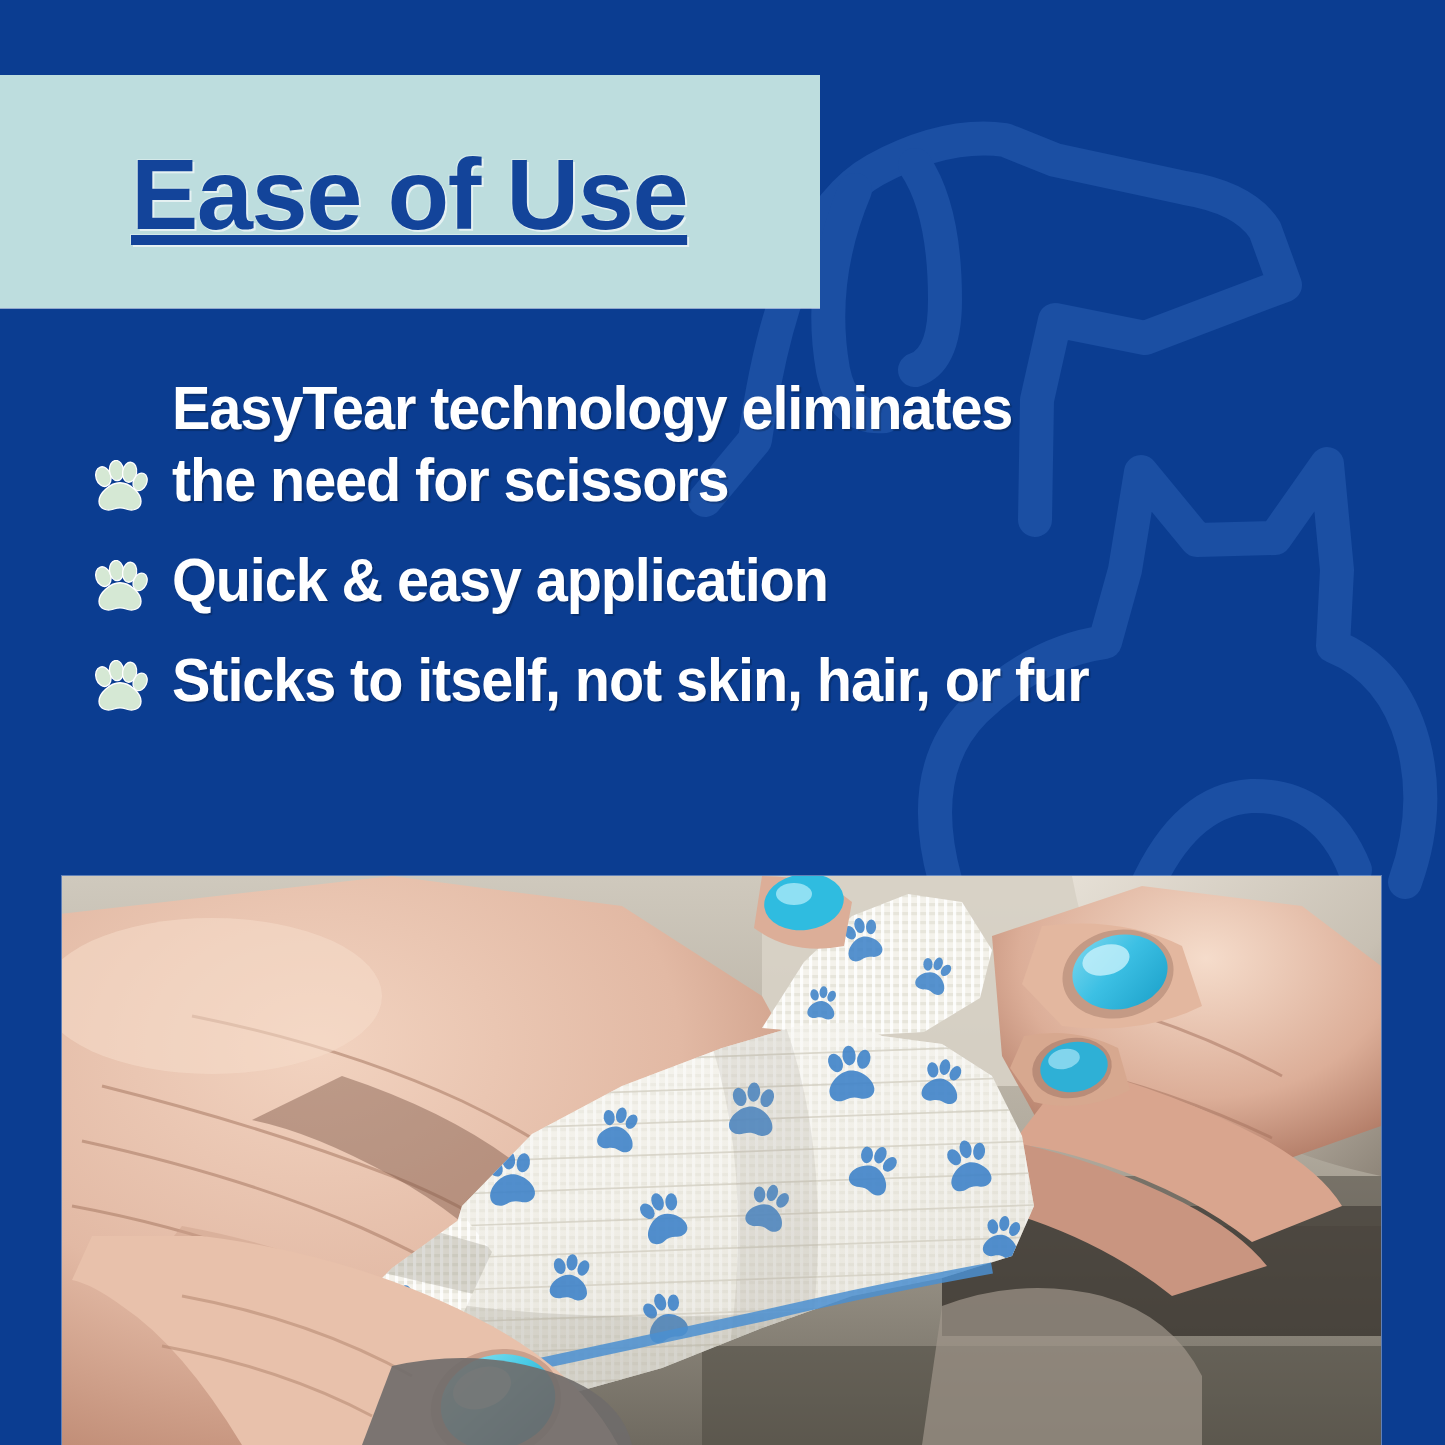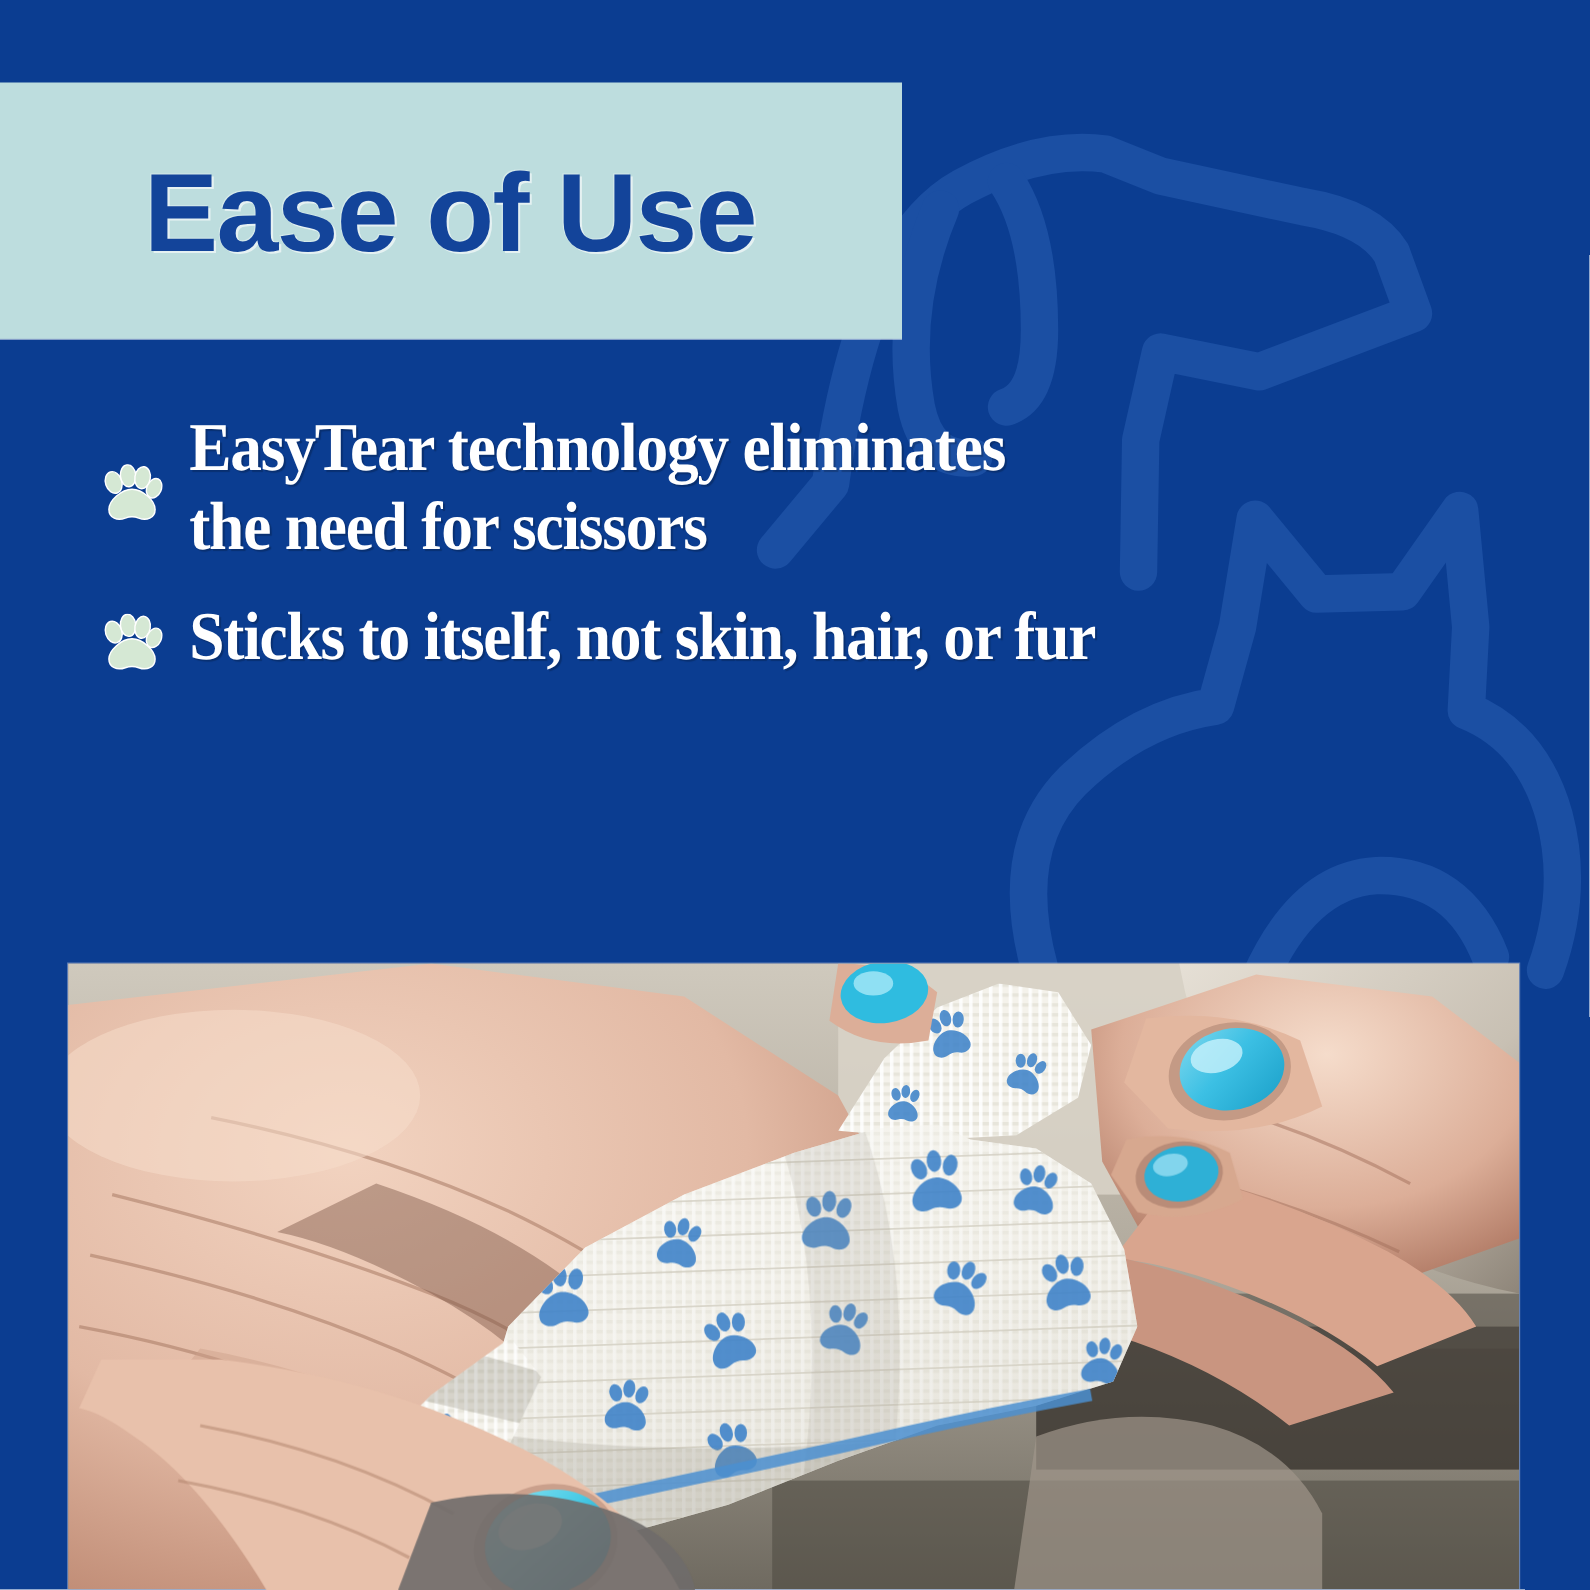--- a/index.html
+++ b/index.html
@@ -44,35 +44,35 @@
     left: 131px;
     top: 144px;
     font-size: 101px;
     font-weight: 700;
     line-height: 1;
     letter-spacing: -1.5px;
     color: #13449a;
     text-shadow: 2px 2px 0 rgba(255,255,255,0.6),
                  -1px -1px 0 rgba(255,255,255,0.35);
     white-space: nowrap;
+    text-decoration: underline;
   }
 
   
   .bullets {
     position: absolute;
     left: 92px;
     top: 372px;
     width: 1300px;
   }
   .bullet {
     position: relative;
     display: flex;
-    align-items: center;
+    align-items: flex-end;
     margin-bottom: 28px;
-    font-family: Liberation Serif, serif;
   }
   .bullet:last-child { margin-bottom: 12px; }
 
   .paw-icon {
     flex: 0 0 auto;
     width: 56px;
     height: 56px;
     margin-top: 12px;
     margin-right: 24px;
   }
@@ -141,20 +141,35 @@
             <ellipse cx="55" cy="25" rx="7.5" ry="10.5" transform="rotate(24 55 25)"></ellipse>
             <path d="M32 26 C43 26 56 38 56 47 C56 56 47 59 39 56 C35 54.5 29 54.5 25 56
                      C17 59 8 56 8 47 C8 38 21 26 32 26 Z"></path>
           </g>
         </svg>
       </span>
       <span class="bullet-text">EasyTear technology eliminates
 the need for scissors</span>
     </div>
 
+    <div class="bullet">
+      <span class="paw-icon">
+        <svg viewBox="0 0 64 64" xmlns="http://www.w3.org/2000/svg" aria-hidden="true">
+          <g fill="#d5e8d4" stroke="#ffffff" stroke-width="1.5">
+            <ellipse cx="13" cy="19" rx="8.5" ry="11.5" transform="rotate(-18 13 19)"></ellipse>
+            <ellipse cx="28" cy="12" rx="8" ry="11.5" transform="rotate(-6 28 12)"></ellipse>
+            <ellipse cx="43" cy="14" rx="8" ry="11.5" transform="rotate(9 43 14)"></ellipse>
+            <ellipse cx="55" cy="25" rx="7.5" ry="10.5" transform="rotate(24 55 25)"></ellipse>
+            <path d="M32 26 C43 26 56 38 56 47 C56 56 47 59 39 56 C35 54.5 29 54.5 25 56
+                     C17 59 8 56 8 47 C8 38 21 26 32 26 Z"></path>
+          </g>
+        </svg>
+      </span>
+      <span class="bullet-text">Quick &amp; easy application</span>
+    </div>
 
     <div class="bullet">
       <span class="paw-icon">
         <svg viewBox="0 0 64 64" xmlns="http://www.w3.org/2000/svg" aria-hidden="true">
           <g fill="#d5e8d4" stroke="#ffffff" stroke-width="1.5">
             <ellipse cx="13" cy="19" rx="8.5" ry="11.5" transform="rotate(-18 13 19)"></ellipse>
             <ellipse cx="28" cy="12" rx="8" ry="11.5" transform="rotate(-6 28 12)"></ellipse>
             <ellipse cx="43" cy="14" rx="8" ry="11.5" transform="rotate(9 43 14)"></ellipse>
             <ellipse cx="55" cy="25" rx="7.5" ry="10.5" transform="rotate(24 55 25)"></ellipse>
             <path d="M32 26 C43 26 56 38 56 47 C56 56 47 59 39 56 C35 54.5 29 54.5 25 56

